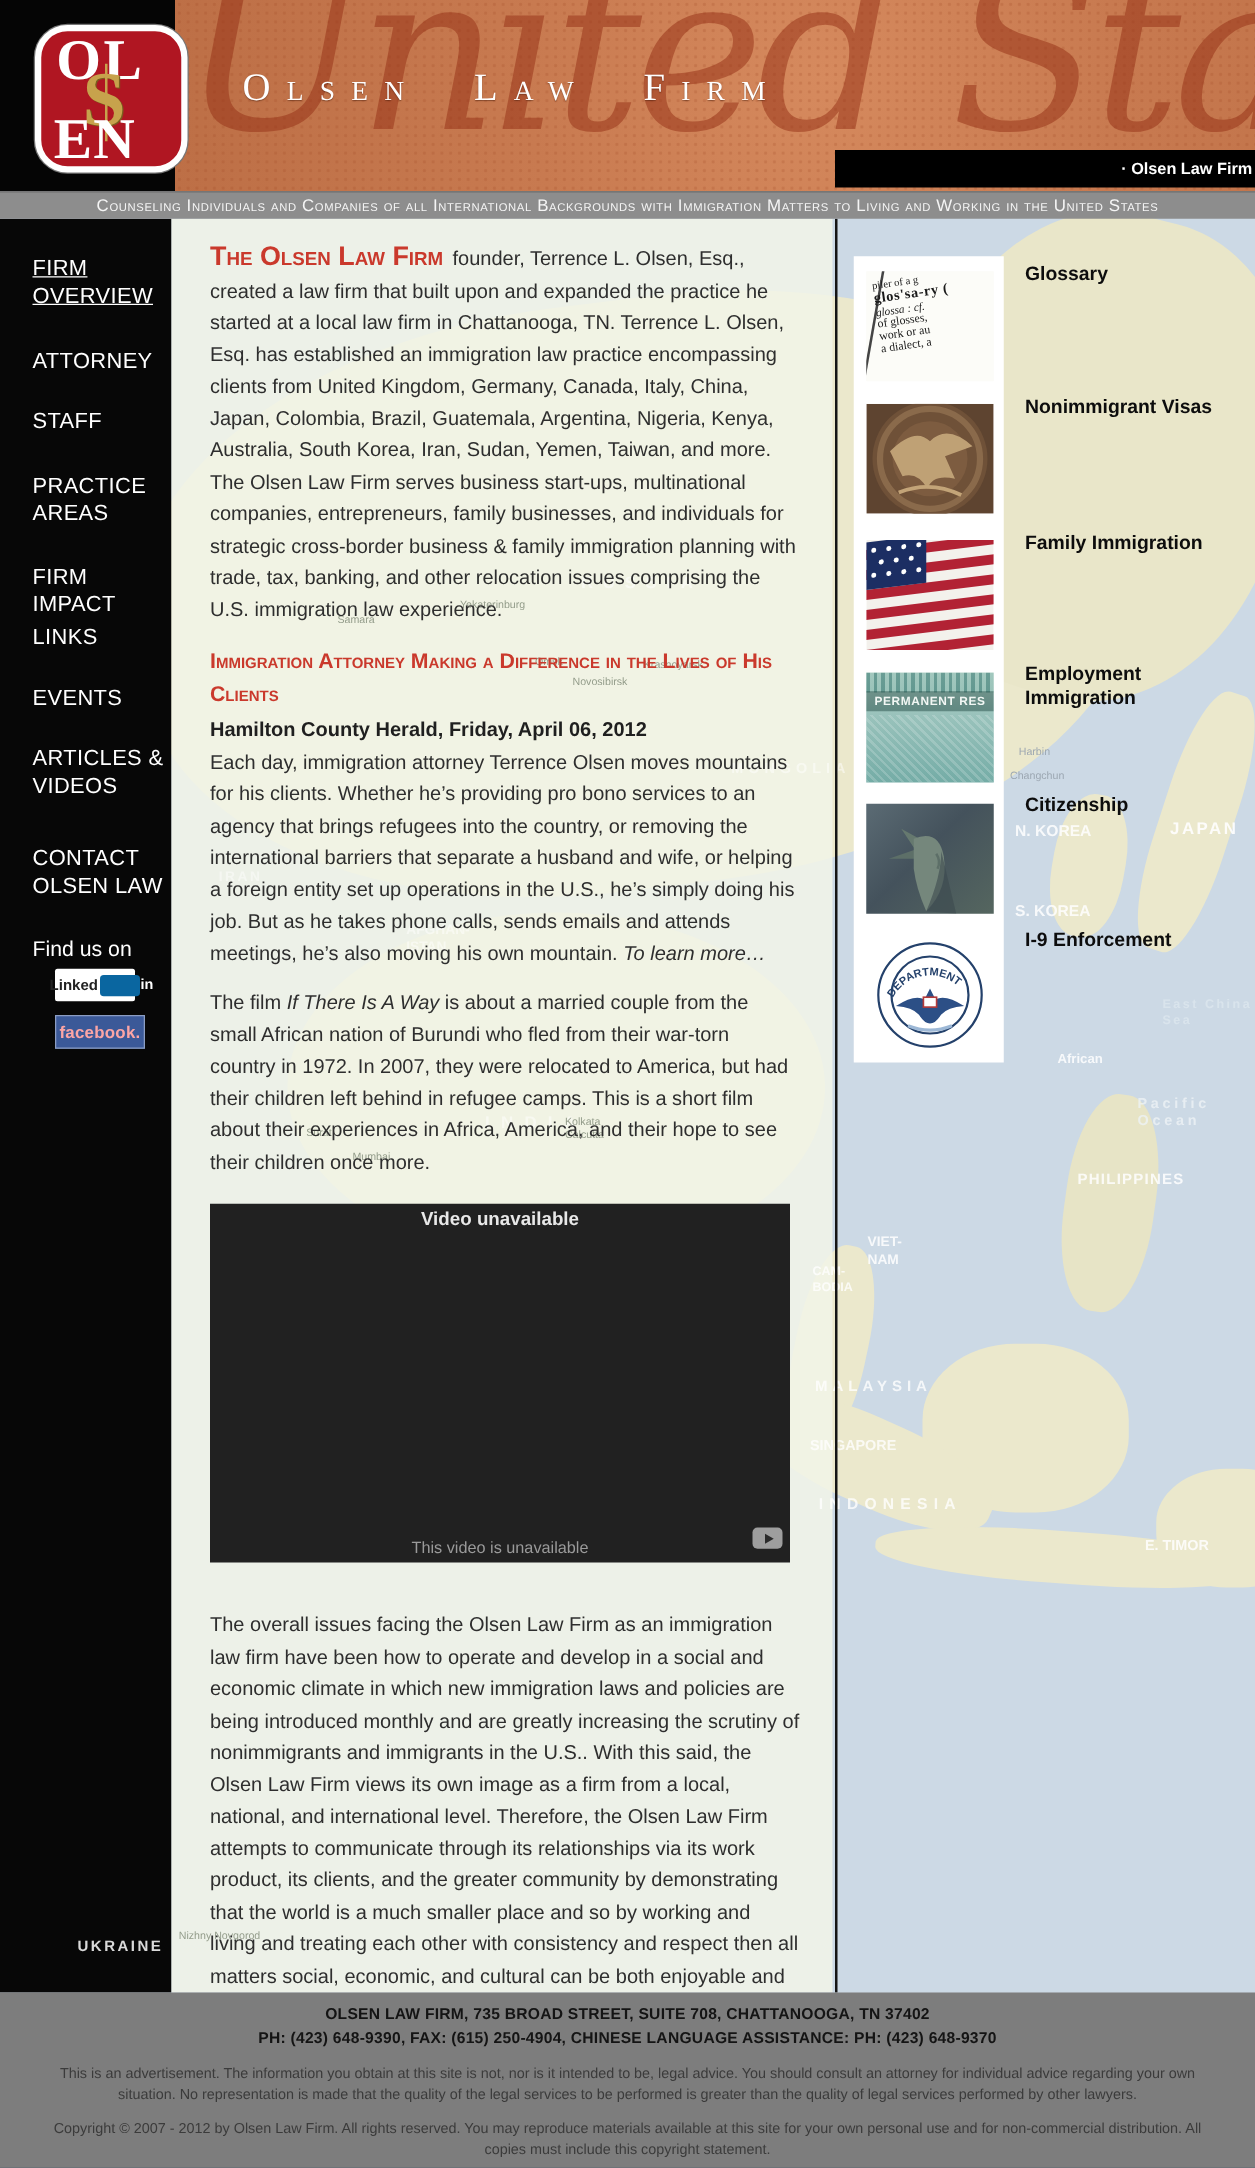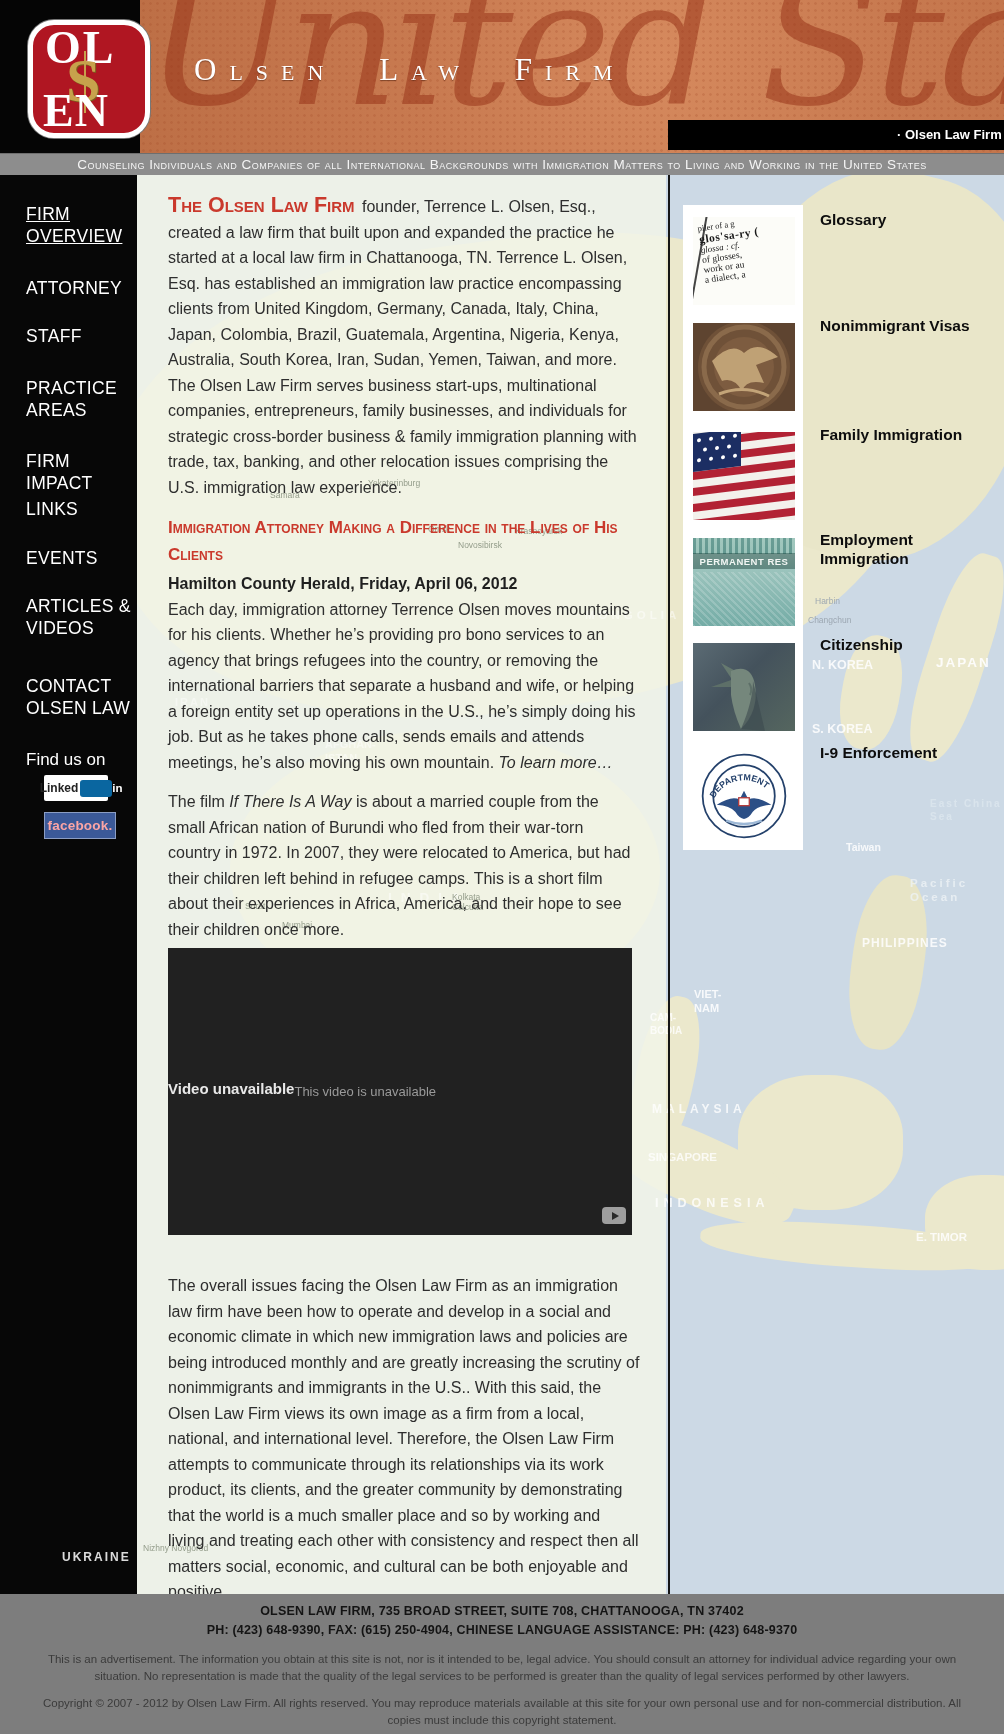--- a/index.html
+++ b/index.html
@@ -117,22 +117,22 @@
     font-size:16px;line-height:25.5px;}
   .content-inner p{margin:0;}
   .p1{margin-top:18px !important;}
   .lead{font-variant:small-caps;font-weight:bold;font-size:21.5px;color:#ca392c;
     padding-right:3px;}
   .article-h{font-variant:small-caps;font-weight:bold;font-size:17px;line-height:27px;
     color:#ca392c;margin:14px 0 3px 0;width:460px;}
   .dateline{font-weight:bold;color:#1f1f1f;}
   .learn{font-style:italic;color:#2e2e2e;text-decoration:none;}
   .p3{margin-top:14px !important;}
-  .video{position:relative;margin-top:6px;width:464px;height:287px;background:#212121;
-    display:flex;flex-direction:row;align-items:center;justify-content:flex-start;cursor:pointer;}
+  .video{position:relative;margin-top:20px;width:464px;height:287px;background:#212121;
+    display:flex;flex-direction:column;align-items:center;justify-content:space-between;cursor:pointer;}
   .vt{color:#e8e8e8;font-size:15px;font-weight:bold;margin-bottom:6px;}
   .vs{color:#9a9a9a;font-size:13px;}
   .yt{position:absolute;right:6px;bottom:11px;width:24px;height:17px;background:#9e9e9e;
     border-radius:4px;display:flex;align-items:center;justify-content:center;}
   .yt-tri{width:0;height:0;border-left:7px solid #2a2a2a;border-top:4.5px solid transparent;
     border-bottom:4.5px solid transparent;margin-left:2px;}
   .p4{margin-top:38px !important;}
 
   
   .separator{position:absolute;left:668px;top:175px;width:2px;height:1419px;background:#151515;z-index:3;}
@@ -197,21 +197,21 @@
   </div>
 
   <div class="content-bg"></div>
 
   <div class="label-layer">
     <span class="ml ml0">RUSSIA</span>
     <span class="ml ml1">MONGOLIA</span>
     <span class="ml ml2">JAPAN</span>
     <span class="ml ml3">N. KOREA</span>
     <span class="ml ml4">S. KOREA</span>
-    <span class="ml ml5">Taiwan</span>
+    <span class="ml ml5">African</span>
     <span class="ml ml6">PHILIPPINES</span>
     <span class="ml ml7">VIET-
 NAM</span>
     <span class="ml ml8">Pacific
 Ocean</span>
     <span class="ml ml9">MALAYSIA</span>
     <span class="ml ml10">SINGAPORE</span>
     <span class="ml ml11">INDONESIA</span>
     <span class="ml ml12">E. TIMOR</span>
     <span class="ml ml13">AFGHAN-

